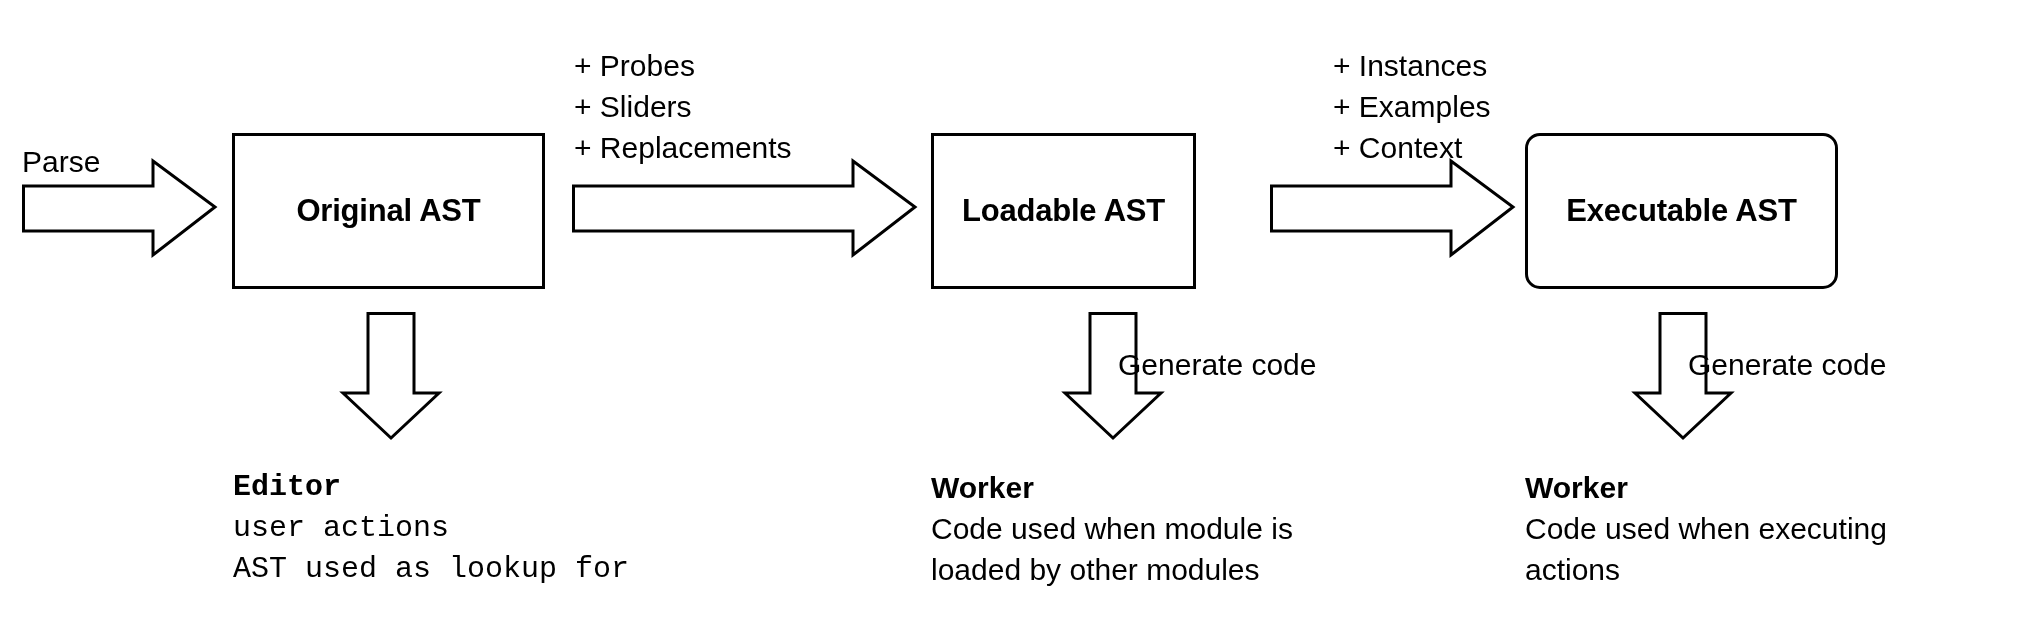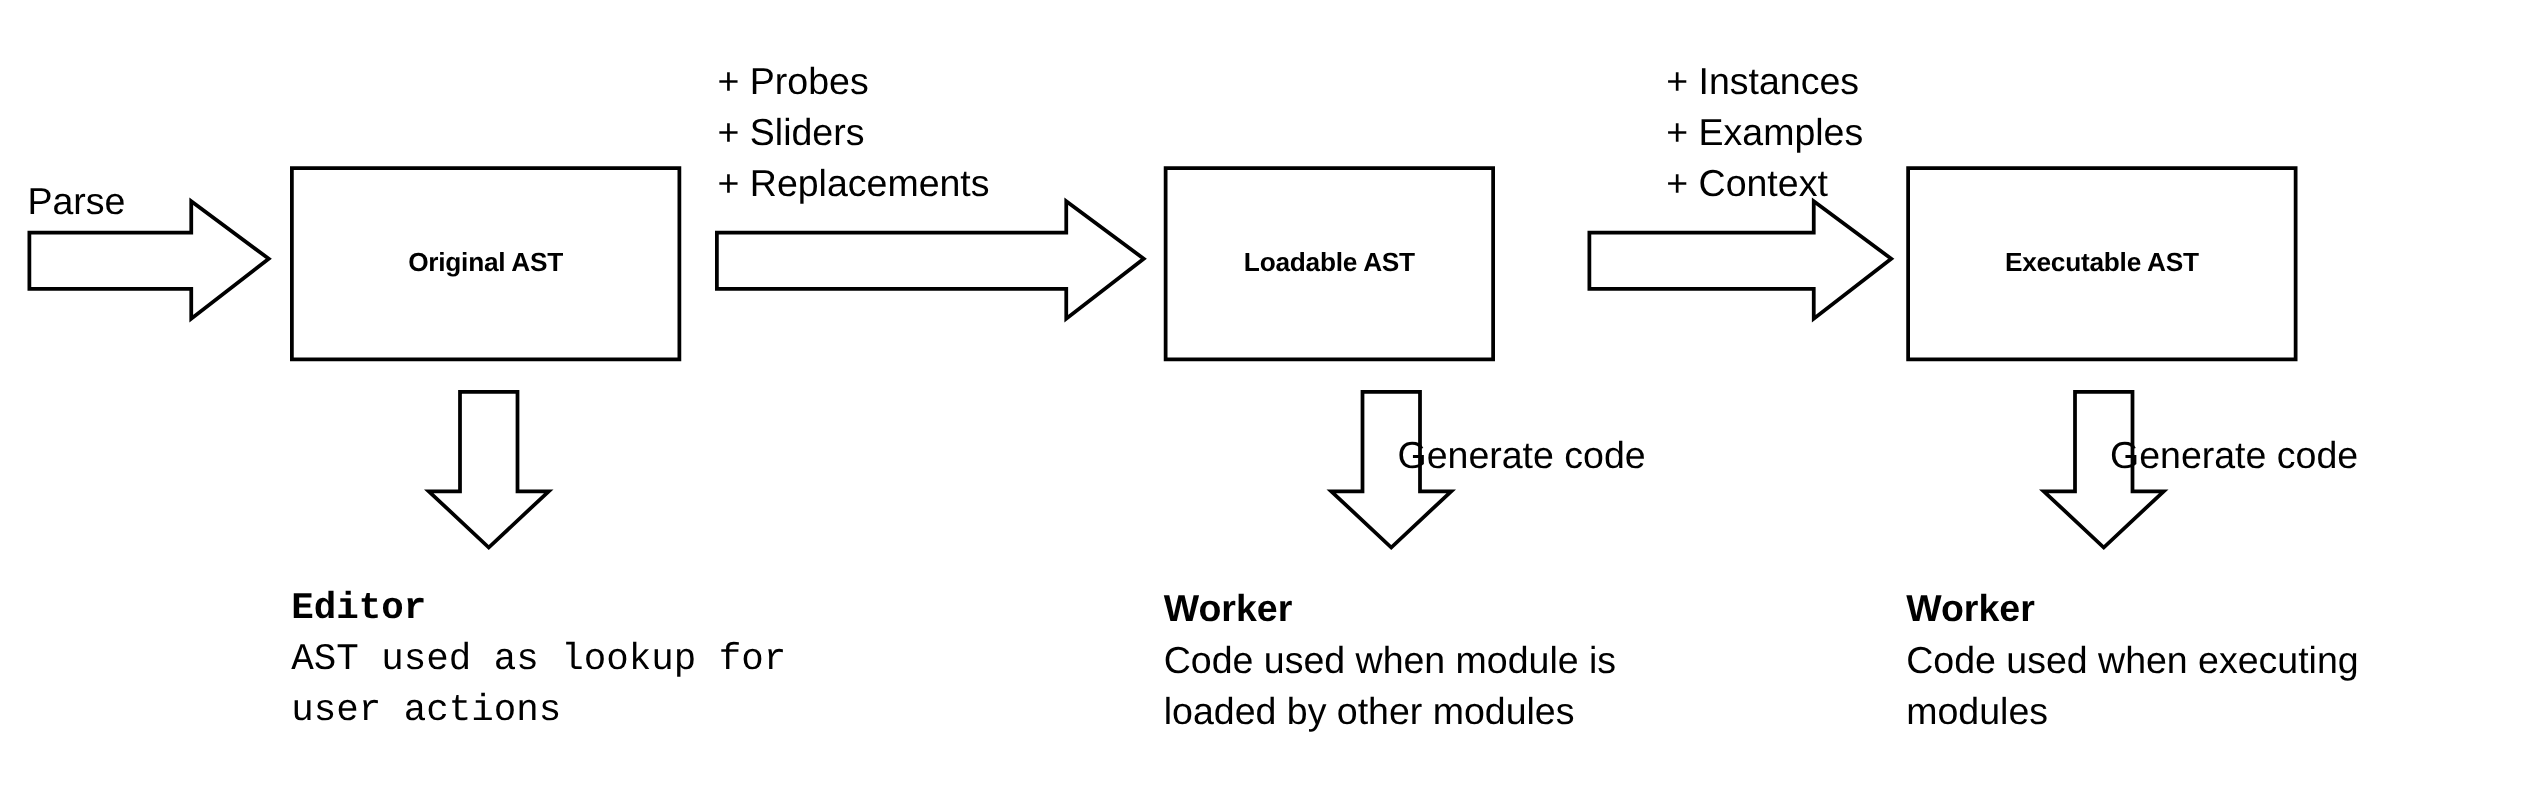--- a/index.html
+++ b/index.html
@@ -21,29 +21,29 @@
   .stage-box {
     position: absolute;
     box-sizing: border-box;
     border: 3px solid #000000;
     background: #ffffff;
     display: flex;
     align-items: center;
     justify-content: center;
   }
   .stage-box .stage-label {
-    font-size: 21px;
+    font-size: 31px;
     font-weight: bold;
     letter-spacing: -0.2px;
     white-space: nowrap;
   }
 
   #box-original   { left: 232px;  top: 133px; width: 313px; height: 156px; }
   #box-loadable   { left: 931px;  top: 133px; width: 265px; height: 156px; }
-  #box-executable { left: 1525px; top: 133px; width: 313px; height: 156px; }
+  #box-executable { left: 1525px; top: 133px; width: 313px; height: 156px; border-radius: 15px; }
 
   
   .arrow-svg {
     position: absolute;
     overflow: visible;
   }
   .arrow-shape {
     fill: #ffffff;
     stroke: #000000;
     stroke-width: 3;
@@ -147,29 +147,29 @@
   </svg>
   <div class="plain-text" id="gen-code-1">Generate code</div>
 
   <svg class="arrow-svg" id="arrow-down-worker2" width="110" height="128" viewBox="0 0 110 128">
     <polygon class="arrow-shape" points="32,1.5 78,1.5 78,81 103,81 55,126 7,81 32,81"></polygon>
   </svg>
   <div class="plain-text" id="gen-code-2">Generate code</div>
 
   <div class="caption" id="caption-editor">
     <div class="caption-title">Editor</div>
+    <div class="caption-line">user actions</div>
     <div class="caption-line">AST used as lookup for</div>
-    <div class="caption-line">user actions</div>
   </div>
 
   <div class="caption" id="caption-worker1">
     <div class="caption-title">Worker</div>
     <div class="caption-line">Code used when module is</div>
     <div class="caption-line">loaded by other modules</div>
   </div>
 
   <div class="caption" id="caption-worker2">
     <div class="caption-title">Worker</div>
     <div class="caption-line">Code used when executing</div>
-    <div class="caption-line">modules</div>
+    <div class="caption-line">actions</div>
   </div>
 
 </div>
 
 </body></html>

